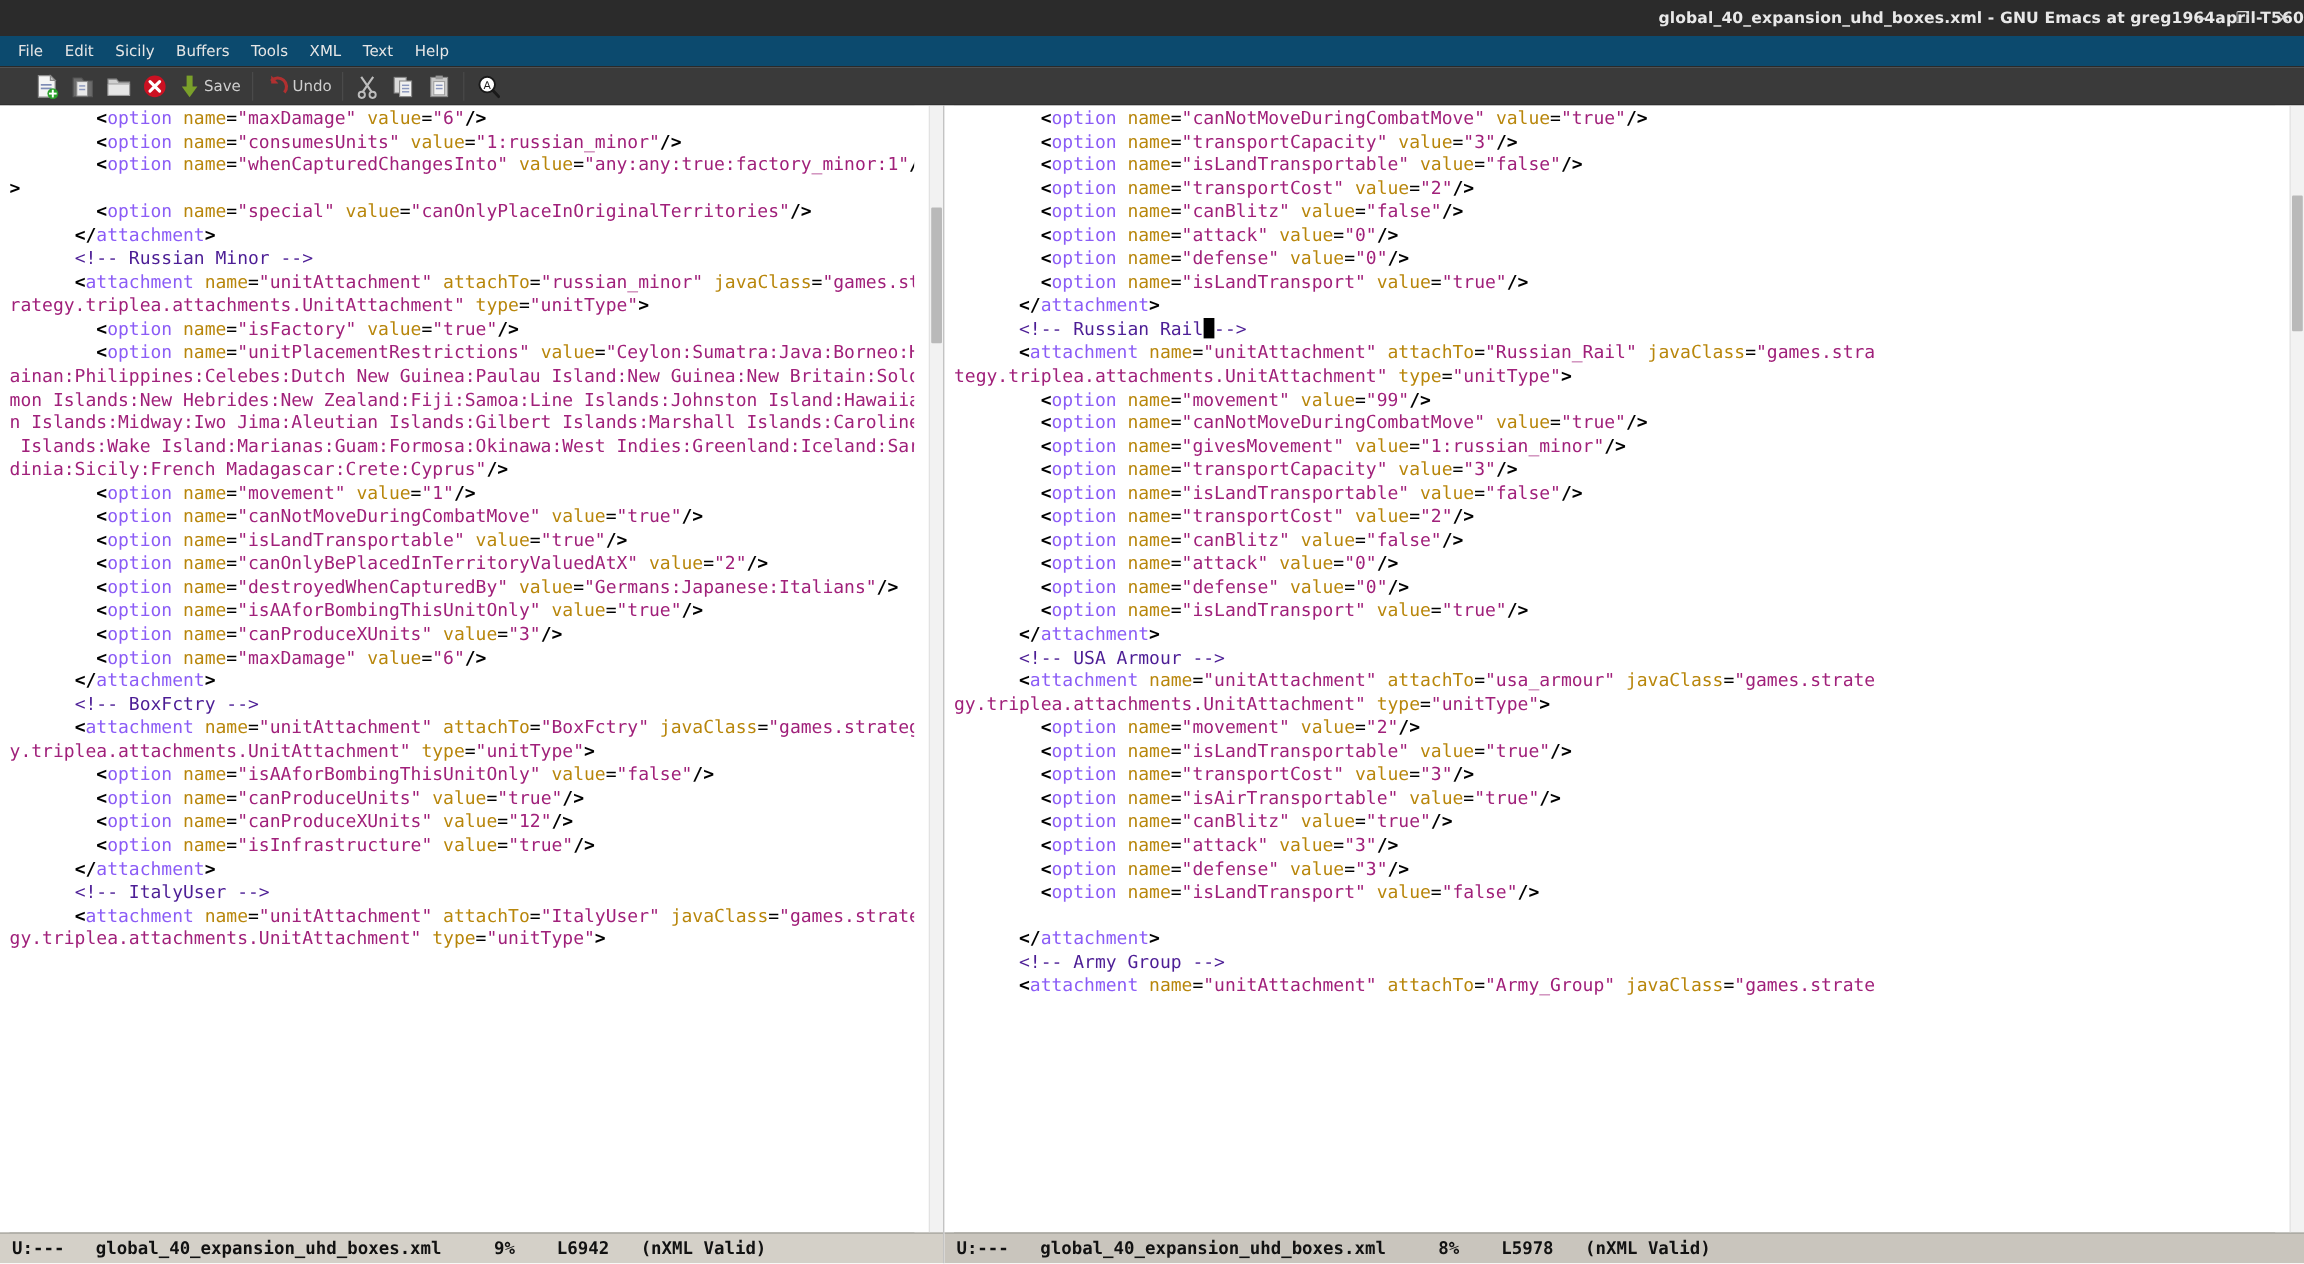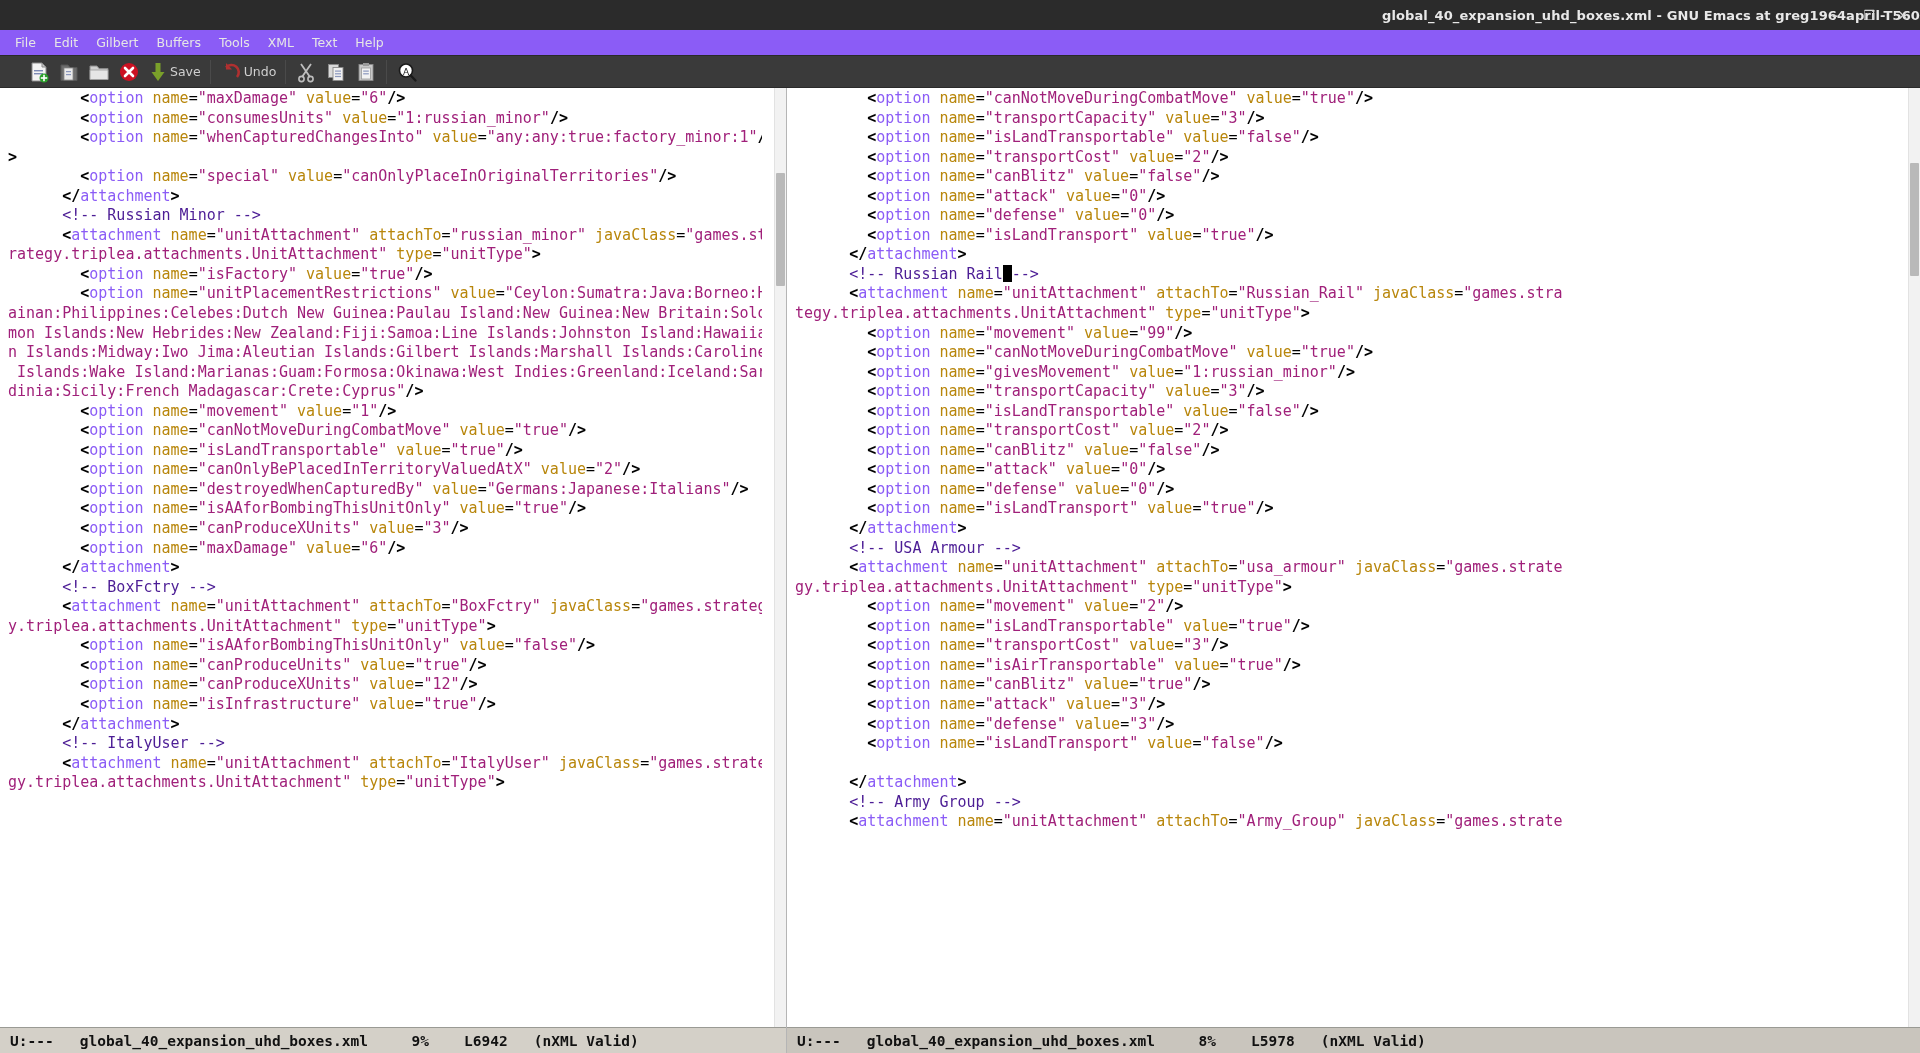--- a/index.html
+++ b/index.html
@@ -36,21 +36,21 @@
     display: flex; align-items: center; justify-content: center;
     color: #d8d8d8; font-size: 13px;
     font-family: "DejaVu Sans", sans-serif;
     cursor: pointer;
     border-radius: 2px;
   }
 
   
   #menubar {
     height: 26px;
-    background: #8b5cf6;
+    background: #0c4a6e;
     display: flex;
     align-items: center;
     padding-left: 6px;
     border-bottom: 1px solid #2a2a2a;
   }
   #menubar .menuitem {
     color: #e6e6e6;
     font-family: "DejaVu Sans", sans-serif;
     font-size: 12.5px;
     padding: 3px 9px;
@@ -186,21 +186,21 @@
   <div class="winbtns">
     <div class="winbtn">–</div>
     <div class="winbtn">❐</div>
     <div class="winbtn">✕</div>
   </div>
 </div>
 
 <div id="menubar">
   <div class="menuitem">File</div>
   <div class="menuitem">Edit</div>
-  <div class="menuitem">Gilbert</div>
+  <div class="menuitem">Sicily</div>
   <div class="menuitem">Buffers</div>
   <div class="menuitem">Tools</div>
   <div class="menuitem">XML</div>
   <div class="menuitem">Text</div>
   <div class="menuitem">Help</div>
 </div>
 
 <div id="toolbar">
 
   <div class="tb">

